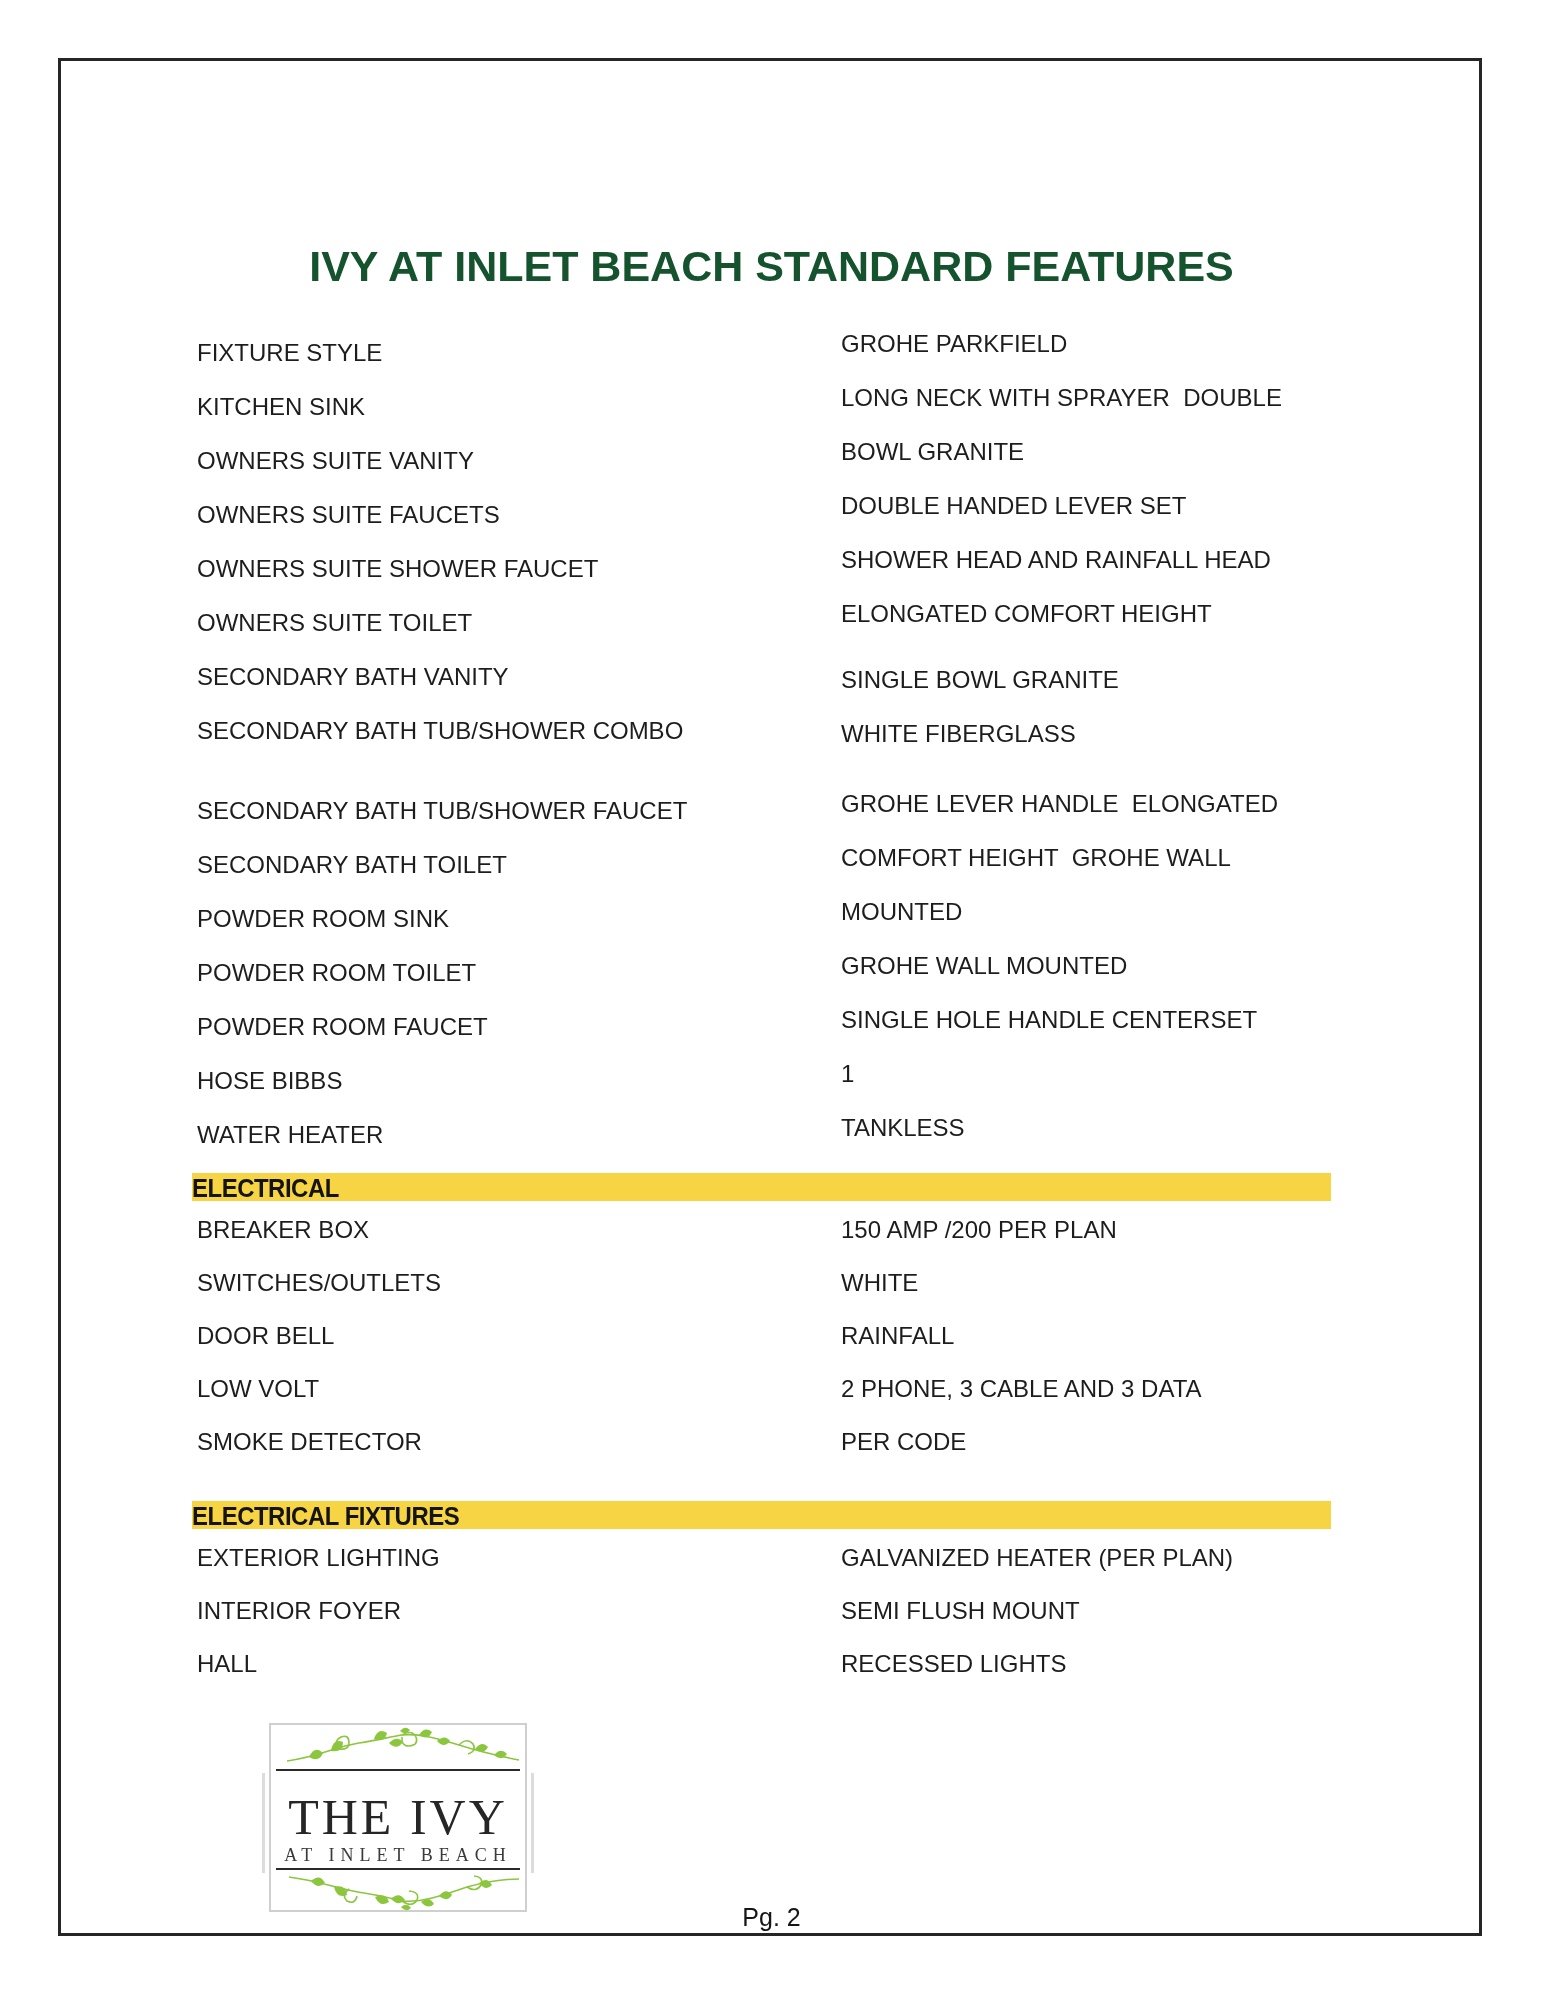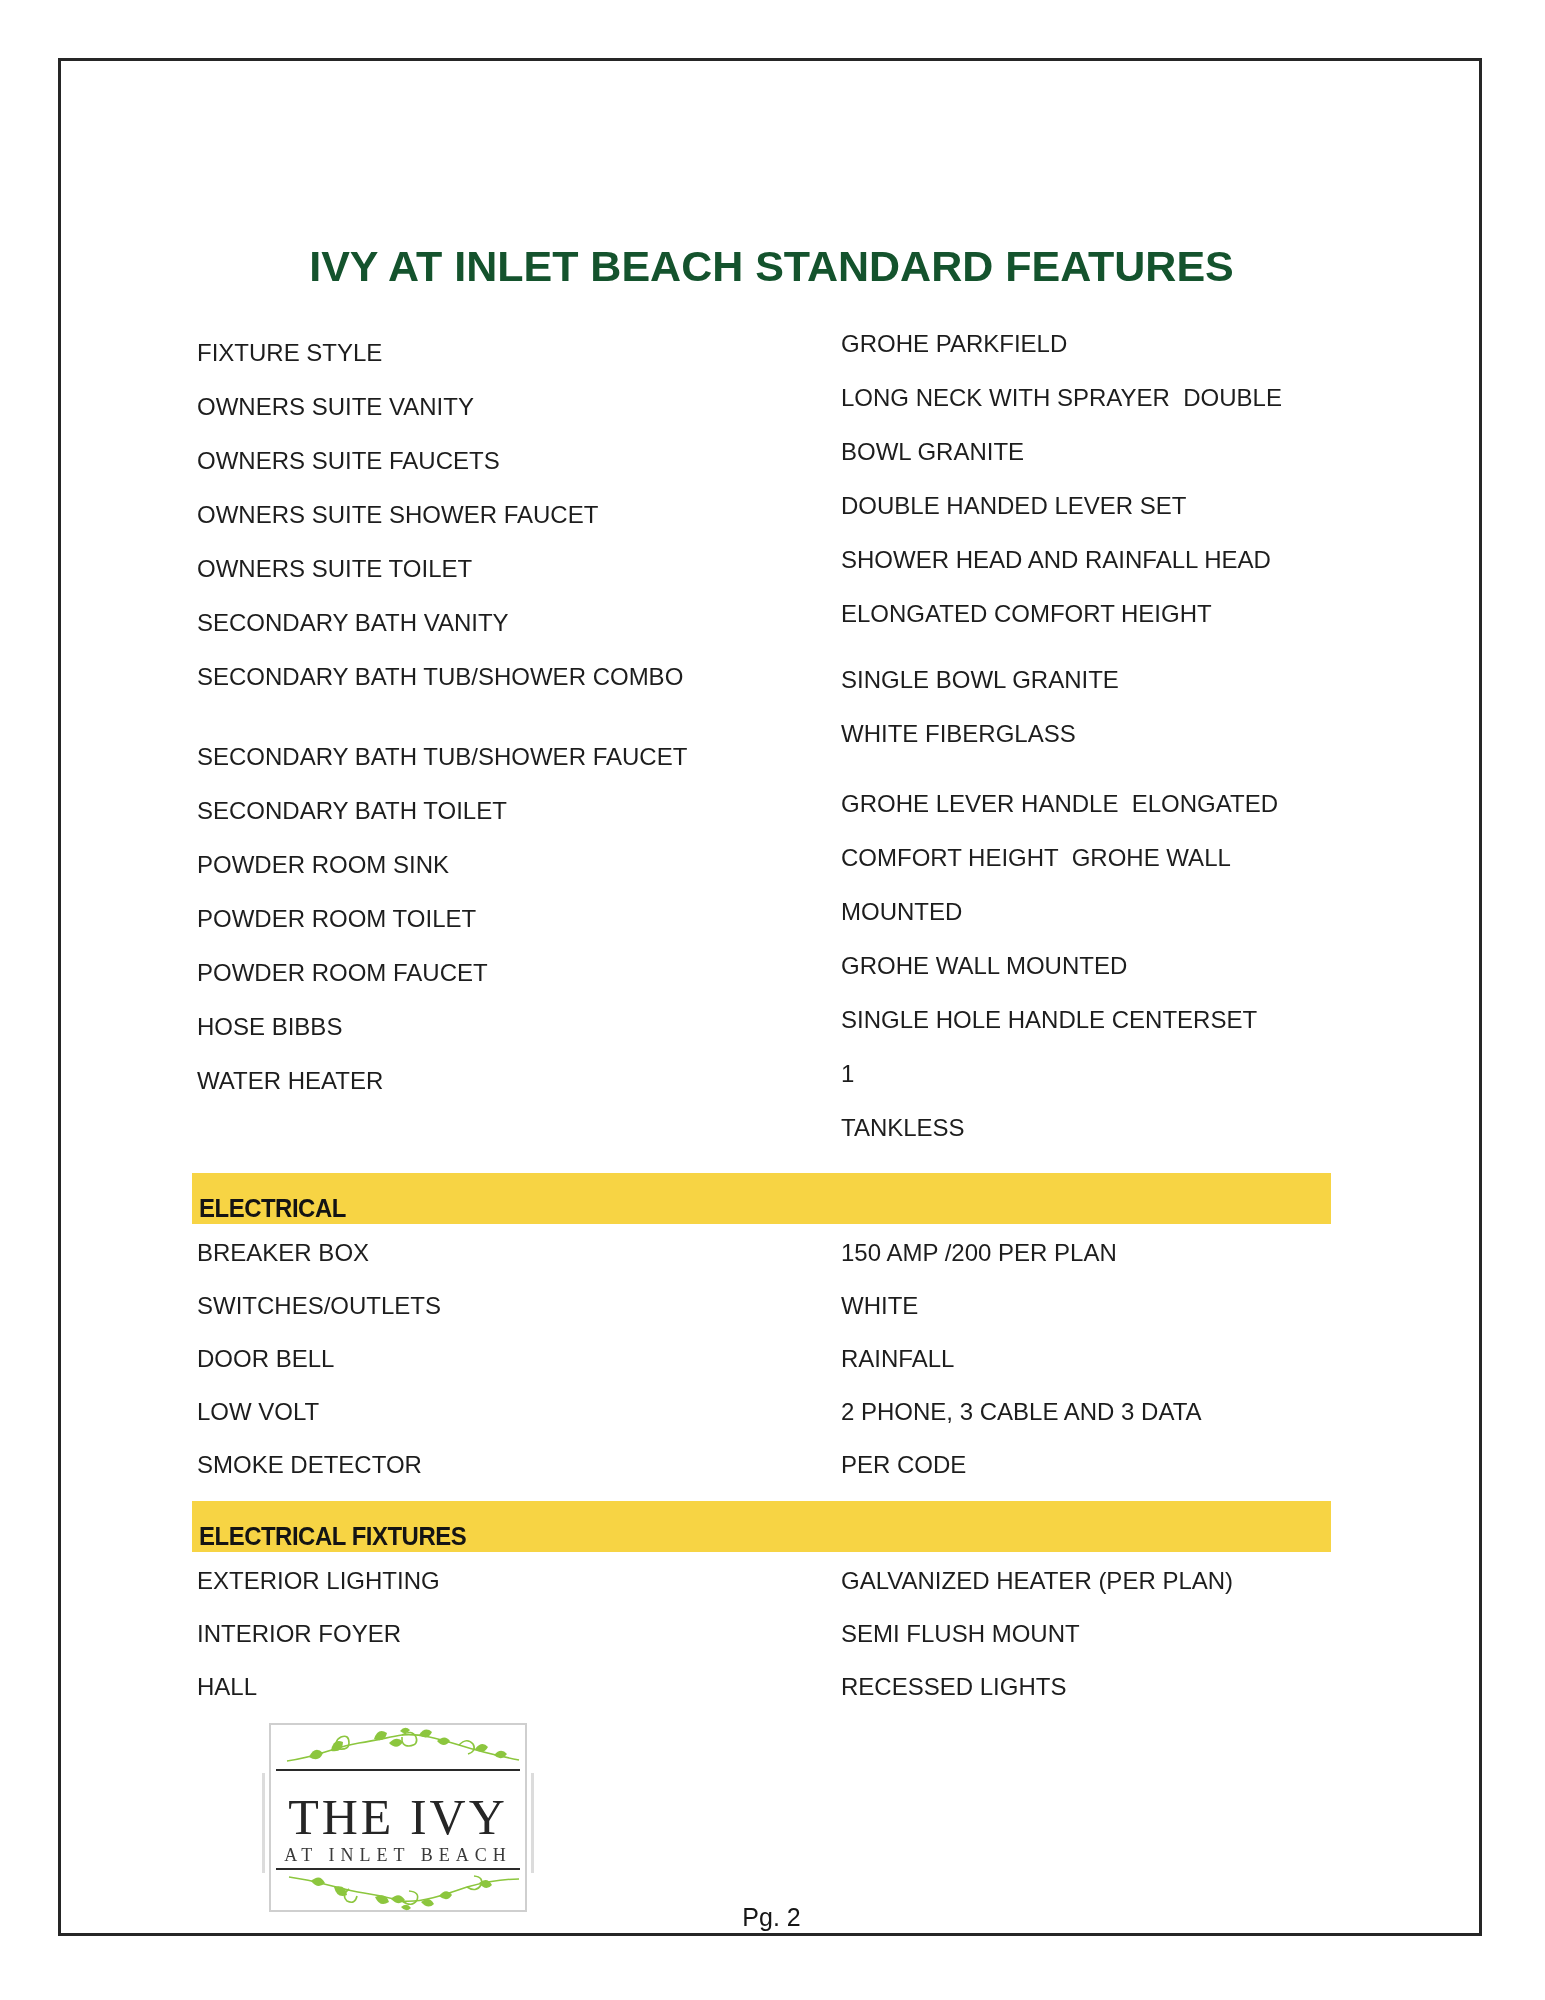--- a/index.html
+++ b/index.html
@@ -17,22 +17,22 @@
   }
   .feature-col{position:absolute;font-size:24px;}
   .feature-col .fline{height:54px;line-height:30px;white-space:pre;}
   .col-left{left:197px;top:338px;}
   .col-right{left:841px;top:329px;}
 
   .section{position:absolute;left:192px;width:1139px;}
   .section-electrical{top:1173px;}
   .section-fixtures{top:1501px;}
   .section-bar{
-    width:1139px;height:51px;background:#F7D444;
-    display:flex;align-items:flex-end;box-sizing:border-box;padding-left:7px;
+    width:1139px;height:28px;background:#F7D444;
+    display:flex;align-items:flex-start;box-sizing:border-box;
   }
   .section-title{
     font-size:26px;font-weight:bold;color:#141414;letter-spacing:-0.5px;
     transform:scaleX(.92);transform-origin:left center;white-space:pre;
   }
   .section-rows{margin-top:14px;}
   .srow{position:relative;height:53px;line-height:30px;font-size:24px;}
   .srow .slabel{position:absolute;left:5px;white-space:pre;}
   .srow .svalue{position:absolute;left:649px;white-space:pre;}
 
@@ -67,20 +67,21 @@
 </head>
 <body>
 
 <div class="page-border"></div>
 
 <div class="doc-title">IVY AT INLET BEACH STANDARD FEATURES</div>
 
 <div class="feature-col col-left">
 
 <div class="fline">FIXTURE STYLE</div>
+    <div class="fline">KITCHEN SINK</div>
     <div class="fline">OWNERS SUITE VANITY</div>
     <div class="fline">OWNERS SUITE FAUCETS</div>
     <div class="fline">OWNERS SUITE SHOWER FAUCET</div>
     <div class="fline">OWNERS SUITE TOILET</div>
     <div class="fline">SECONDARY BATH VANITY</div>
     <div class="fline">SECONDARY BATH TUB/SHOWER COMBO</div>
     <div class="fline" style="margin-top: 26px;">SECONDARY BATH TUB/SHOWER FAUCET</div>
     <div class="fline">SECONDARY BATH TOILET</div>
     <div class="fline">POWDER ROOM SINK</div>
     <div class="fline">POWDER ROOM TOILET</div>

